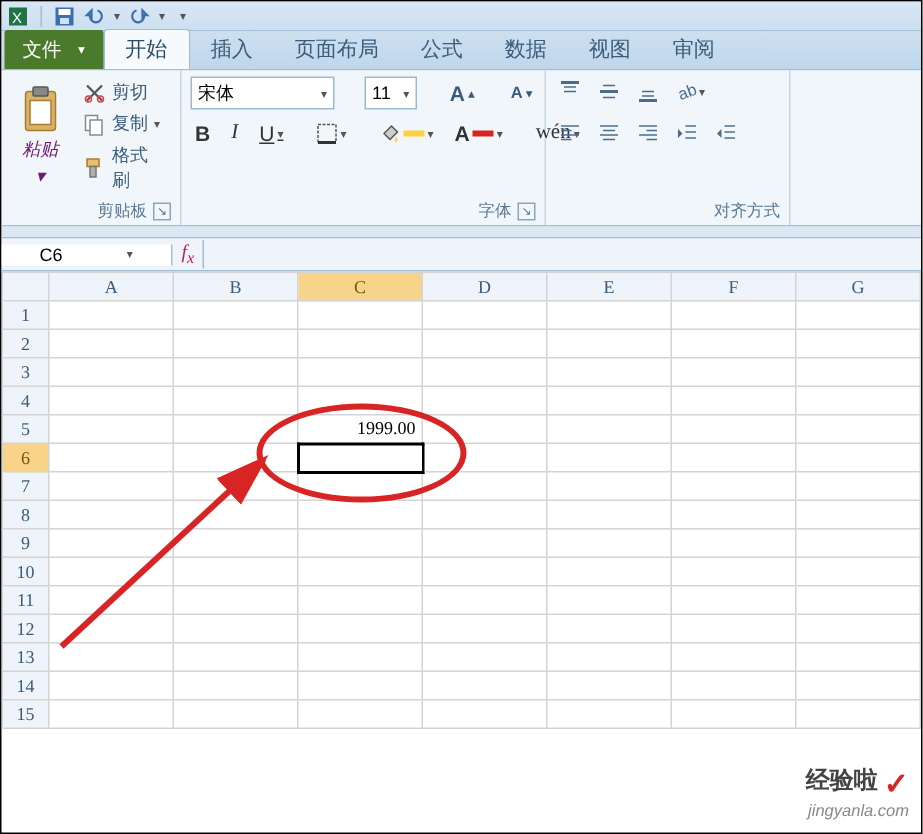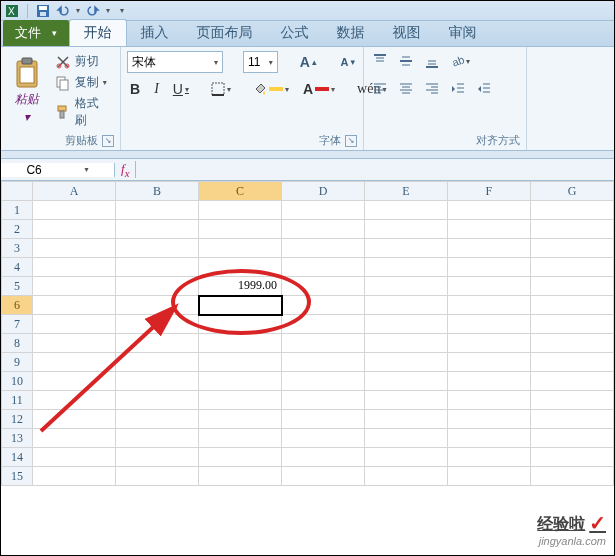--- a/index.html
+++ b/index.html
@@ -209,21 +209,21 @@
   .watermark {
     position: absolute;
     right: 8px;
     bottom: 8px;
     font-size: 16px;
     color: #444;
     display: flex;
     flex-direction: column;
     align-items: flex-end;
   }
-  .watermark .line1 { font-weight: bold; font-family: "Microsoft YaHei"; display:flex; align-items:flex-end; gap:4px;text-decoration:underline;}
+  .watermark .line1 { font-weight: bold; font-family: "Microsoft YaHei"; display:flex; align-items:flex-start; gap:4px;}
   .watermark .check { color: #d82424; font-size: 20px; font-weight: bold; }
   .watermark .line2 { font-size: 11px; color: #888; font-style: italic; }
 </style>
 </head>
 <body>
 
 <div class="title-bar">
   <span class="icon">
     <svg width="14" height="14" viewBox="0 0 14 14">
         <rect x="1" y="1" width="12" height="12" fill="#217346"></rect>

